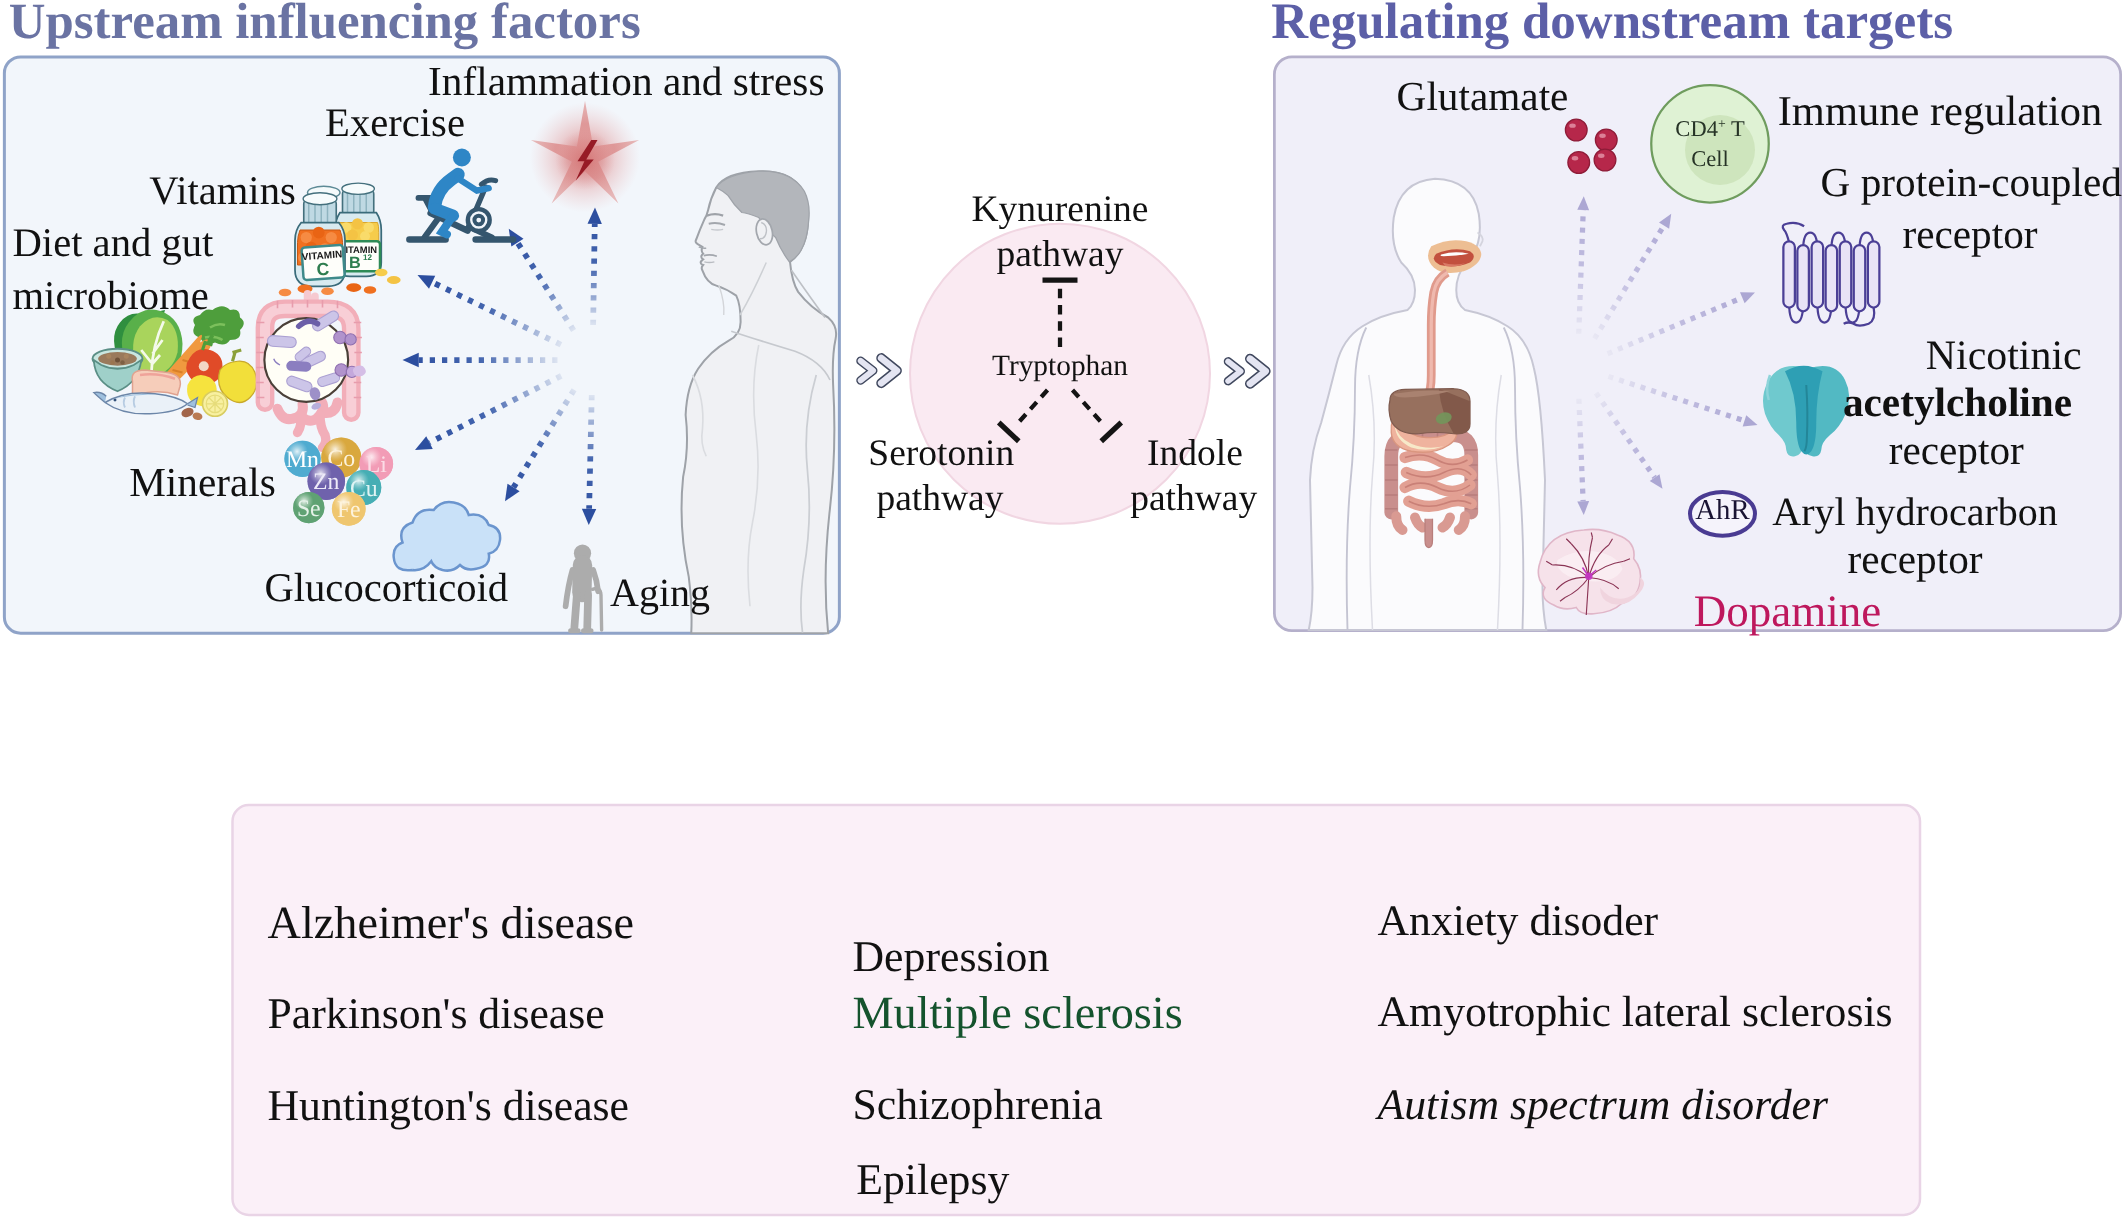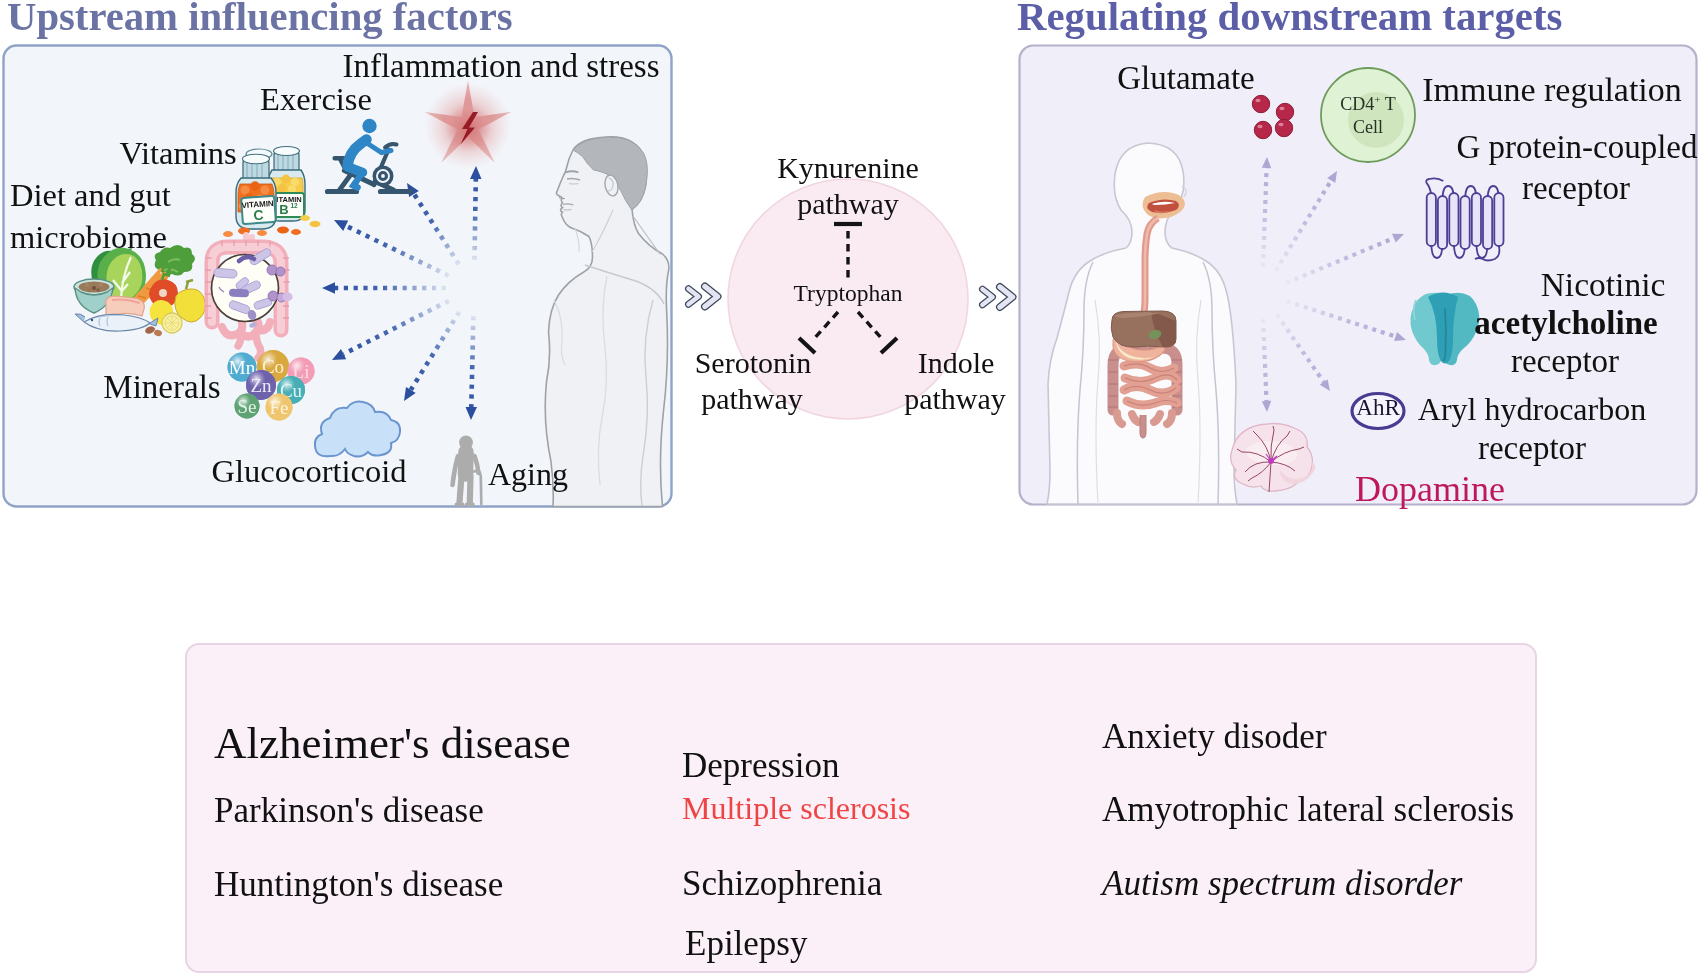--- a/index.html
+++ b/index.html
@@ -462,22 +462,22 @@
     <div class="t" style="left:1552px;top:72px;font-size:34px;color:#111111;transform:translateX(-50%);">Immune regulation</div>
     <div class="t" style="left:1577px;top:130px;font-size:33px;color:#111111;transform:translateX(-50%);">G protein-coupled</div>
     <div class="t" style="left:1576px;top:171px;font-size:33px;color:#111111;transform:translateX(-50%);">receptor</div>
     <div class="t" style="left:1563px;top:267px;font-size:33.5px;color:#111111;transform:translateX(-50%);margin-left:40px;">Nicotinic</div>
     <div class="t" style="left:1566px;top:306px;font-size:33px;color:#111111;transform:translateX(-50%);font-weight:bold;">acetylcholine</div>
     <div class="t" style="left:1565px;top:344px;font-size:33px;color:#111111;transform:translateX(-50%);">receptor</div>
     <div class="t" style="left:1378px;top:396px;font-size:23px;color:#1A1433;transform:translateX(-50%);">AhR</div>
     <div class="t" style="left:1532px;top:392px;font-size:32px;color:#111111;transform:translateX(-50%);">Aryl hydrocarbon</div>
     <div class="t" style="left:1532px;top:431px;font-size:33px;color:#111111;transform:translateX(-50%);">receptor</div>
     <div class="t" style="left:1430px;top:470px;font-size:36px;color:#be185d;transform:translateX(-50%);">Dopamine</div>
-    <div class="t" style="left:214px;top:719px;font-size:45px;color:#111111;">Alzheimer's disease</div>
+    <div class="t" style="left:214px;top:719px;font-size:37px;color:#111111;">Alzheimer's disease</div>
     <div class="t" style="left:682px;top:747px;font-size:35px;color:#111111;">Depression</div>
     <div class="t" style="left:1102px;top:718px;font-size:35px;color:#111111;">Anxiety disoder</div>
     <div class="t" style="left:214px;top:792px;font-size:35px;color:#111111;">Parkinson's disease</div>
-    <div class="t" style="left:682px;top:791px;font-size:32px;color:#ef4444;">Multiple sclerosis</div>
+    <div class="t" style="left:682px;top:791px;font-size:37px;color:#14532d;">Multiple sclerosis</div>
     <div class="t" style="left:1102px;top:791px;font-size:35px;color:#111111;">Amyotrophic lateral sclerosis</div>
     <div class="t" style="left:214px;top:866px;font-size:35px;color:#111111;">Huntington's disease</div>
     <div class="t" style="left:682px;top:865px;font-size:35px;color:#111111;">Schizophrenia</div>
     <div class="t" style="left:1102px;top:865px;font-size:35px;color:#111111;font-style:italic;">Autism spectrum disorder</div>
     <div class="t" style="left:685px;top:925px;font-size:35px;color:#111111;">Epilepsy</div>
 </div>
 </body></html>

